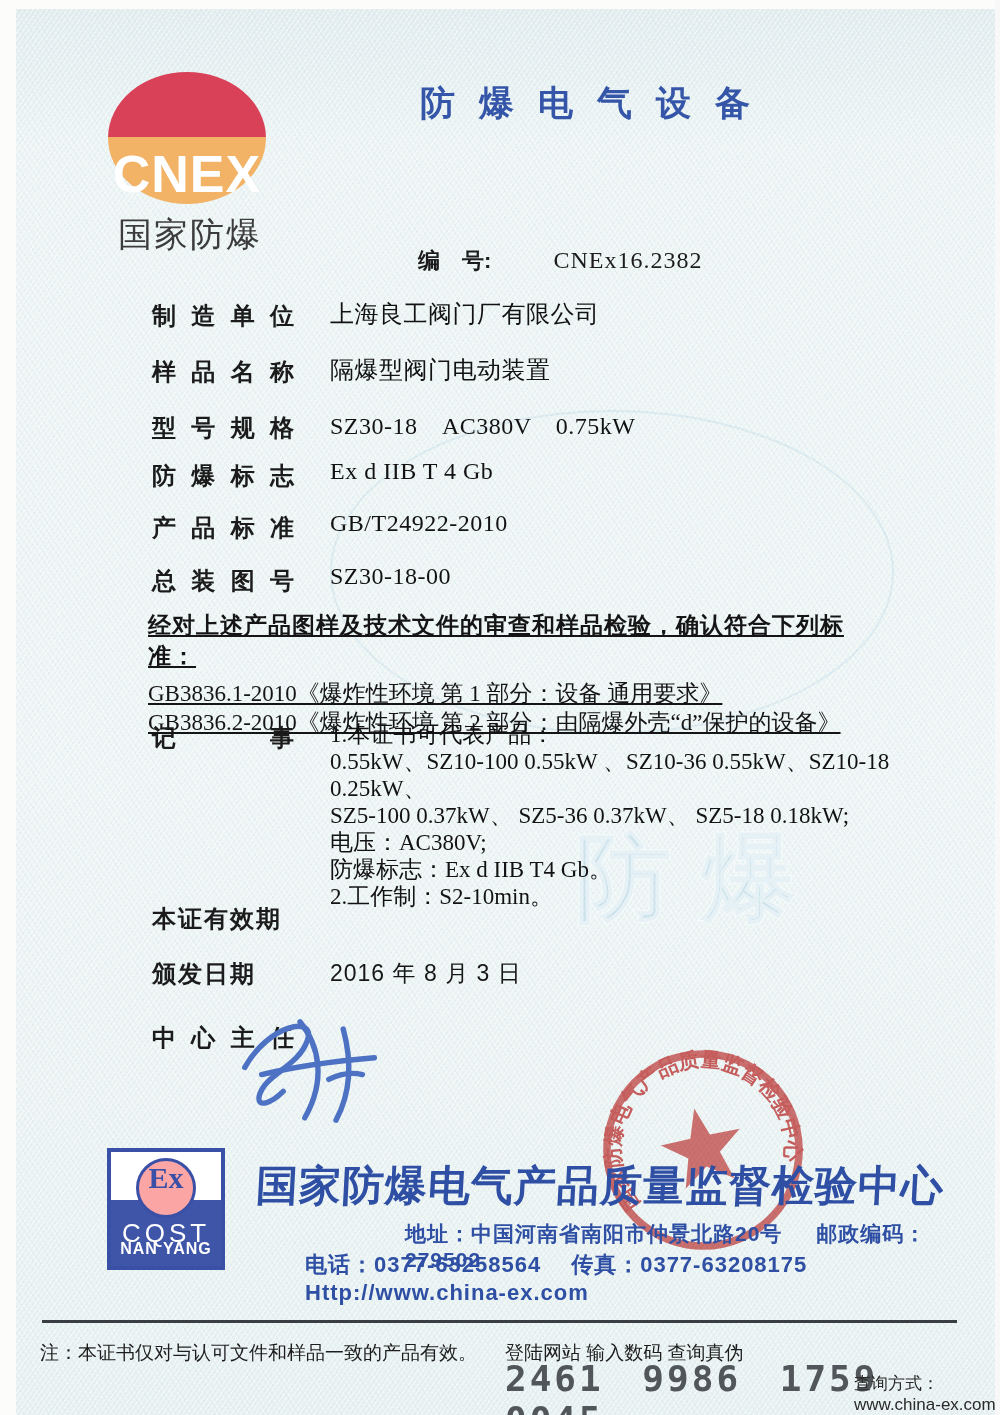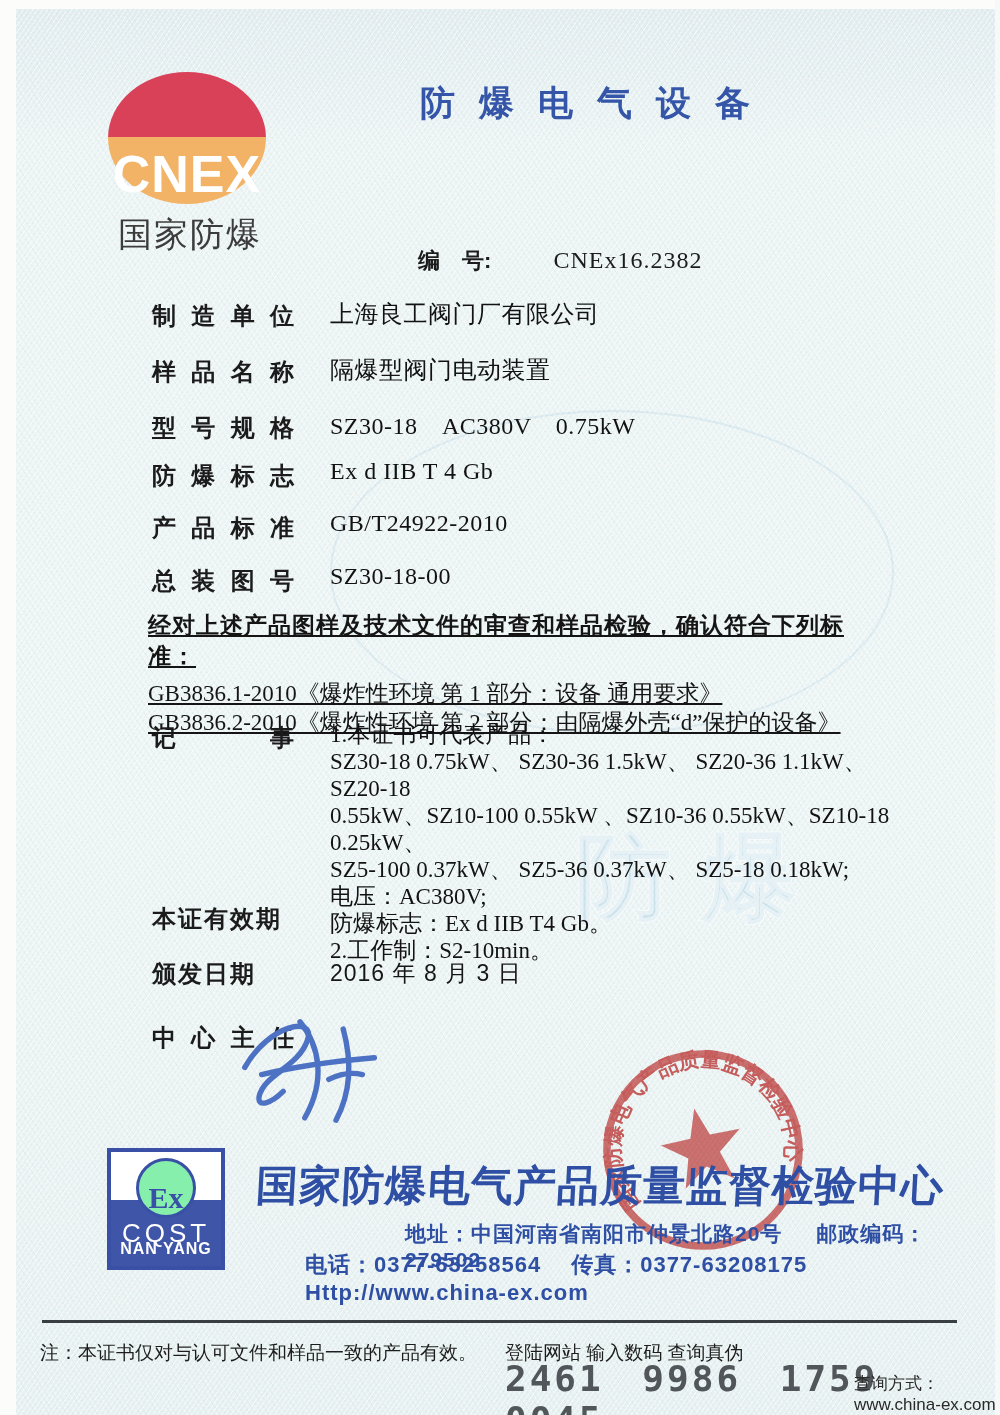--- a/index.html
+++ b/index.html
@@ -57,22 +57,22 @@
 
   
   .stamp{position:absolute;left:590px;top:1037px;width:226px;height:226px;
     transform:rotate(-12deg);opacity:.88;mix-blend-mode:multiply;}
 
   
   .cqst{position:absolute;left:107px;top:1148px;width:118px;height:122px;background:#ffffff;
     border:4px solid #3a50a6;box-sizing:border-box;}
   .cqst .blue{position:absolute;left:0;bottom:0;width:100%;height:66px;background:#3f55a8;}
   .cqst .excircle{position:absolute;left:50%;top:6px;transform:translateX(-50%);width:60px;height:60px;
-    border:3px solid #3a50a6;border-radius:50%;background:#86efac;box-sizing:border-box;
-    display:flex;align-items:flex-end;justify-content:center;}
+    border:3px solid #3a50a6;border-radius:50%;background:#fca5a5;box-sizing:border-box;
+    display:flex;align-items:flex-start;justify-content:center;}
   .cqst .excircle span{font:bold 30px "Liberation Serif",serif;color:#3a50a6;}
   .cqst .cqst-name{position:absolute;left:0;bottom:17px;width:100%;text-align:center;
     font:26px "Liberation Sans",sans-serif;color:#ffffff;letter-spacing:4px;}
   .cqst .cqst-region{position:absolute;left:0;bottom:8px;width:100%;text-align:center;
     font:bold 16px "Liberation Sans",sans-serif;color:#ffffff;letter-spacing:1px;}
 
   .center-name{position:absolute;left:250px;top:1158px;width:700px;text-align:center;
     font:bold 42px "Liberation Serif",serif;color:#2e4fa3;letter-spacing:1px;transform:skewX(-3deg);}
   .addr-line{position:absolute;left:405px;top:1220px;font:bold 21px "Liberation Sans",sans-serif;
     color:#2e4fa3;letter-spacing:1px;}
@@ -129,21 +129,20 @@
 
   <div class="statement">
     <div class="intro">经对上述产品图样及技术文件的审查和样品检验，确认符合下列标准：</div>
     <div class="std">GB3836.1-2010《爆炸性环境 第 1 部分：设备 通用要求》</div>
     <div class="std">GB3836.2-2010《爆炸性环境 第 2 部分：由隔爆外壳“d”保护的设备》</div>
   </div>
 
   <div class="lbl" style="top:722px">记　事</div>
   <div class="remarks">
     <div>1.本证书可代表产品：</div>
-    <div>SZ30-18 0.75kW、 SZ30-36 1.5kW、 SZ20-36 1.1kW、 SZ20-18</div>
     <div>0.55kW、SZ10-100 0.55kW 、SZ10-36 0.55kW、SZ10-18 0.25kW、</div>
     <div>SZ5-100 0.37kW、 SZ5-36 0.37kW、 SZ5-18 0.18kW;</div>
     <div>电压：AC380V;</div>
     <div>防爆标志：Ex d IIB T4 Gb。</div>
     <div>2.工作制：S2-10min。</div>
   </div>
 
   <div class="lbl nojust" style="top:903px">本证有效期</div>
 
   <div class="lbl nojust" style="top:958px">颁发日期</div>

